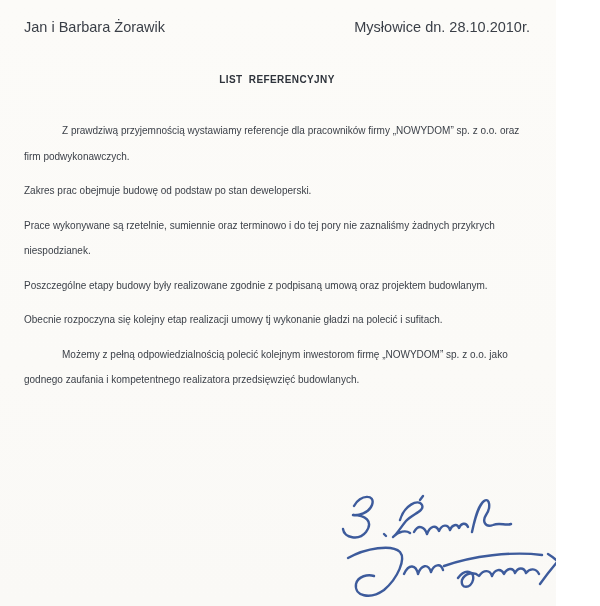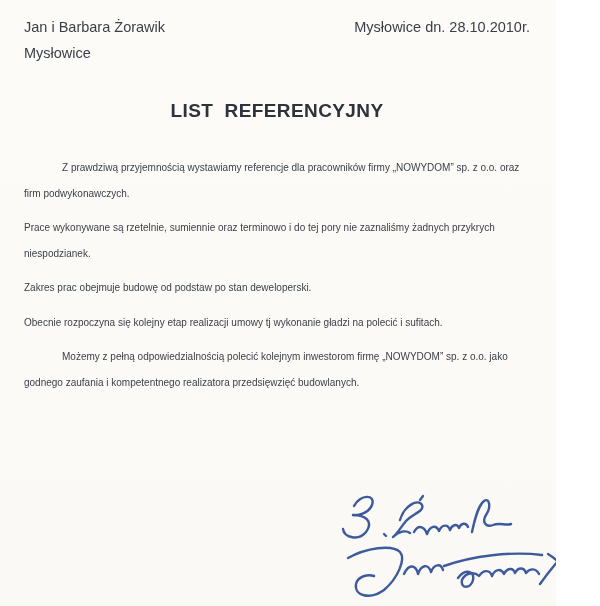--- a/index.html
+++ b/index.html
@@ -18,21 +18,21 @@
     display:flex;
     justify-content:space-between;
     align-items:flex-start;
     font-size:14.5px;
   }
   .sender div{line-height:26px;}
   .dateline{line-height:26px;}
   .doc-title{
     text-align:center;
     font-weight:bold;
-    font-size:19px;
+    font-size:10px;
     letter-spacing:.4px;
     color:#2e333b;
     margin:34px 0 0 0;
     white-space:pre;
   }
   .body-text{margin-top:33px;}
   .body-text p{
     margin:0 0 9px 0;
     font-size:10px;
     line-height:25.5px;
@@ -55,31 +55,31 @@
   }
 </style>
 </head>
 <body>
 
 <div class="page">
 
   <div class="header">
     <div class="sender">
       <div>Jan i Barbara Żorawik</div>
-      <div>Mysłowice</div>
     </div>
     <div class="dateline">Mysłowice dn. 28.10.2010r.</div>
   </div>
 
   <div class="doc-title">LIST  REFERENCYJNY</div>
 
   <div class="body-text">
     <p class="indent">Z prawdziwą przyjemnością wystawiamy referencje dla pracowników firmy „NOWYDOM” sp. z o.o. oraz firm podwykonawczych.</p>
+    <p>Zakres prac obejmuje budowę od podstaw po stan deweloperski.</p>
     <p>Prace wykonywane są rzetelnie, sumiennie oraz terminowo i do tej pory nie zaznaliśmy żadnych przykrych niespodzianek.</p>
-    <p>Zakres prac obejmuje budowę od podstaw po stan deweloperski.</p>
+    <p>Poszczególne etapy budowy były realizowane zgodnie z podpisaną umową oraz projektem budowlanym.</p>
     <p>Obecnie rozpoczyna się kolejny etap realizacji umowy tj wykonanie gładzi na polecić i sufitach.</p>
     <p class="indent">Możemy z pełną odpowiedzialnością polecić kolejnym inwestorom firmę „NOWYDOM” sp. z o.o. jako godnego zaufania i kompetentnego realizatora przedsięwzięć budowlanych.</p>
   </div>
 
   <div class="signature">
     <svg viewBox="0 0 294 112" xmlns="http://www.w3.org/2000/svg">
 
       <path class="sig-stroke" d="M58,16 C64,4 80,4 76,15 C73,23 62,26 57,25 C69,25 78,31 70,42 C63,51 48,48 47,39"></path>
       <path class="sig-stroke" d="M88,44 l 2,2"></path>
       <path class="sig-stroke" d="M124,10 l 3,-4"></path>

